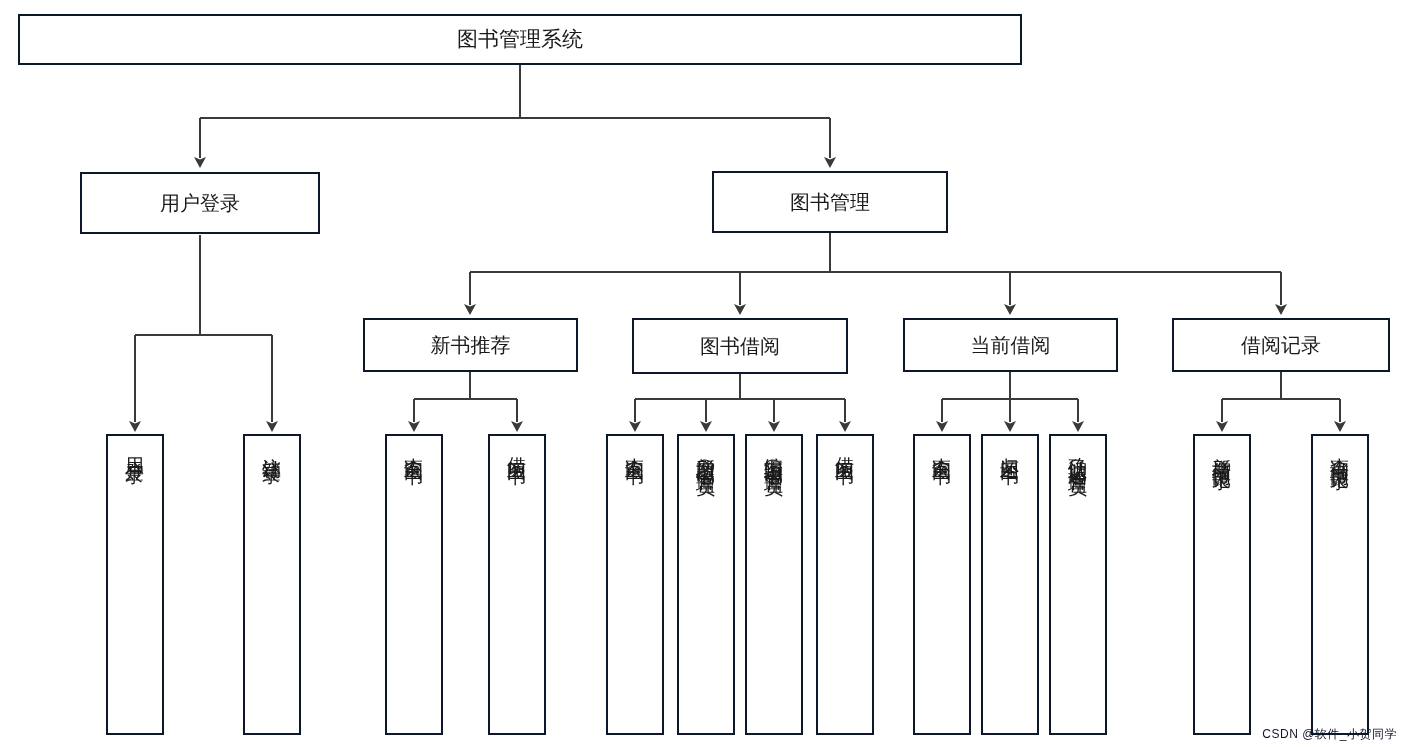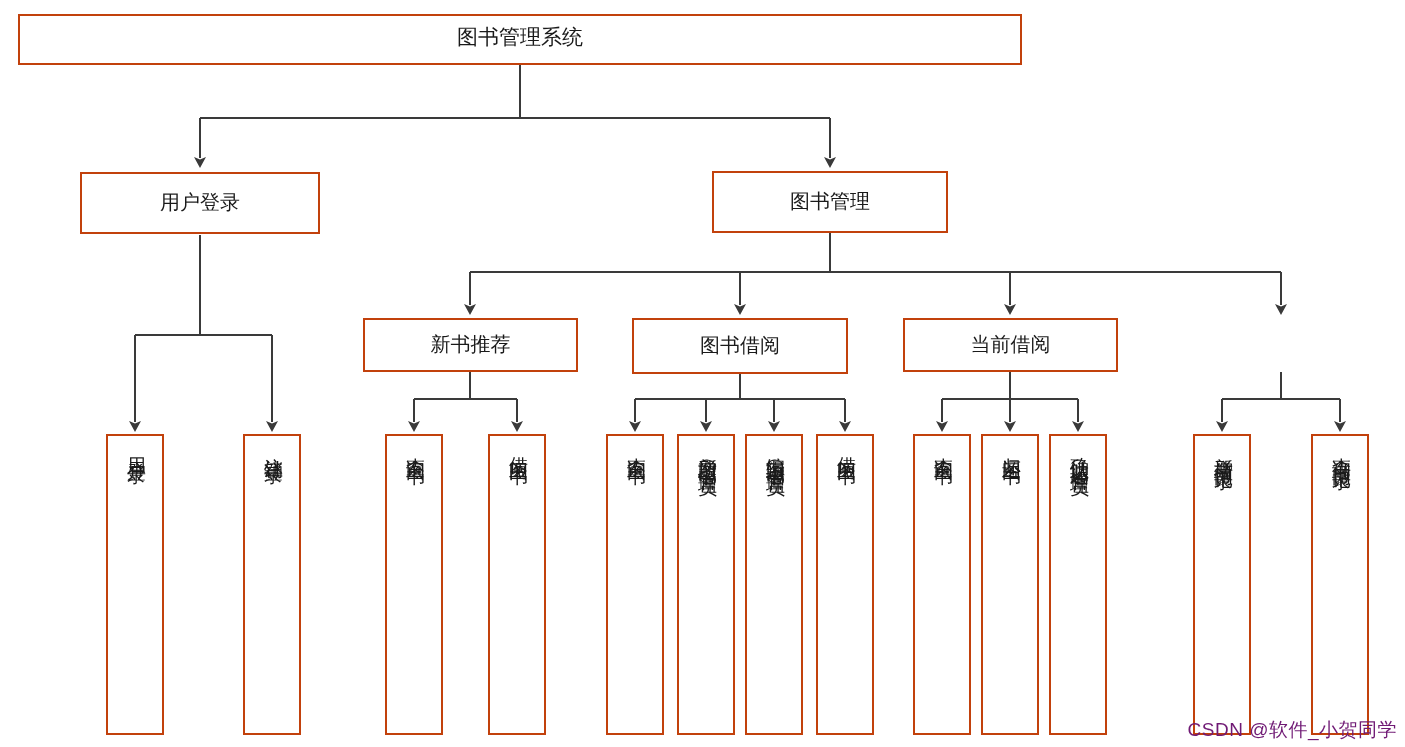--- a/index.html
+++ b/index.html
@@ -16,26 +16,25 @@
     width: 1405px;
     height: 747px;
     background: #ffffff;
     overflow: hidden;
   }
   
   .node {
     position: absolute;
     box-sizing: border-box;
     background: #ffffff;
-    border: 2px solid #c2410c;
+    border: 2px solid #0f172a;
     display: flex;
     align-items: center;
     justify-content: center;
     color: #1a1a1a;
-    font-family: Liberation Mono, monospace;
   }
   .node-label {
     display: block;
     text-align: center;
     line-height: 1.25;
     white-space: nowrap;
   }
   .node.horizontal .node-label {
     font-size: 20px;
   }
@@ -71,22 +70,22 @@
     fill: none;
   }
   .arrow-head {
     fill: #3a3a3a;
   }
   
   .watermark {
     position: absolute;
     right: 8px;
     bottom: 4px;
-    font-size: 19px;
-    color: #701a75;
+    font-size: 12px;
+    color: #0f172a;
     white-space: nowrap;
     letter-spacing: 0.5px;
   }
 </style>
 </head>
 <body>
 
 <div id="canvas">
 
   <svg class="svg-layer" viewBox="0 0 1405 747" xmlns="http://www.w3.org/2000/svg">
@@ -168,20 +167,23 @@
   </div>
 
   <div class="node horizontal" style="left:632px; top:318px; width:216px; height:56px;">
     <span class="node-label">图书借阅</span>
   </div>
 
   <div class="node horizontal" style="left:903px; top:318px; width:215px; height:54px;">
     <span class="node-label">当前借阅</span>
   </div>
 
+  <div class="node horizontal" style="left:1172px; top:318px; width:218px; height:54px;">
+    <span class="node-label">借阅记录</span>
+  </div>
 
   <div class="node vertical" style="left:106px; top:434px; width:58px; height:301px;">
     <span class="node-label">用户登录</span>
   </div>
 
   <div class="node vertical" style="left:243px; top:434px; width:58px; height:301px;">
     <span class="node-label">注销登录</span>
   </div>
 
   <div class="node vertical" style="left:385px; top:434px; width:58px; height:301px;">

